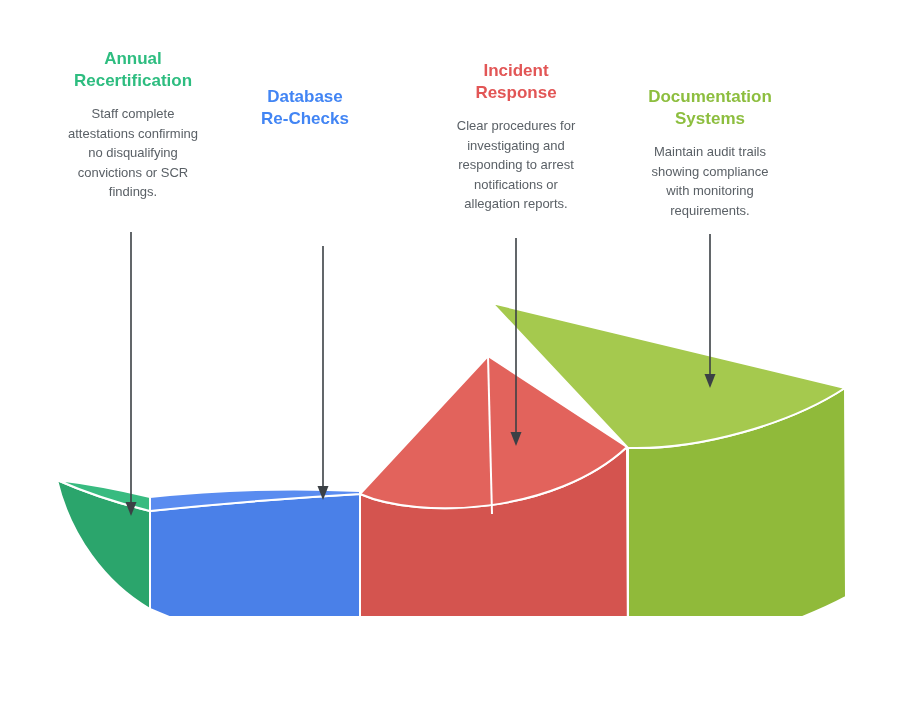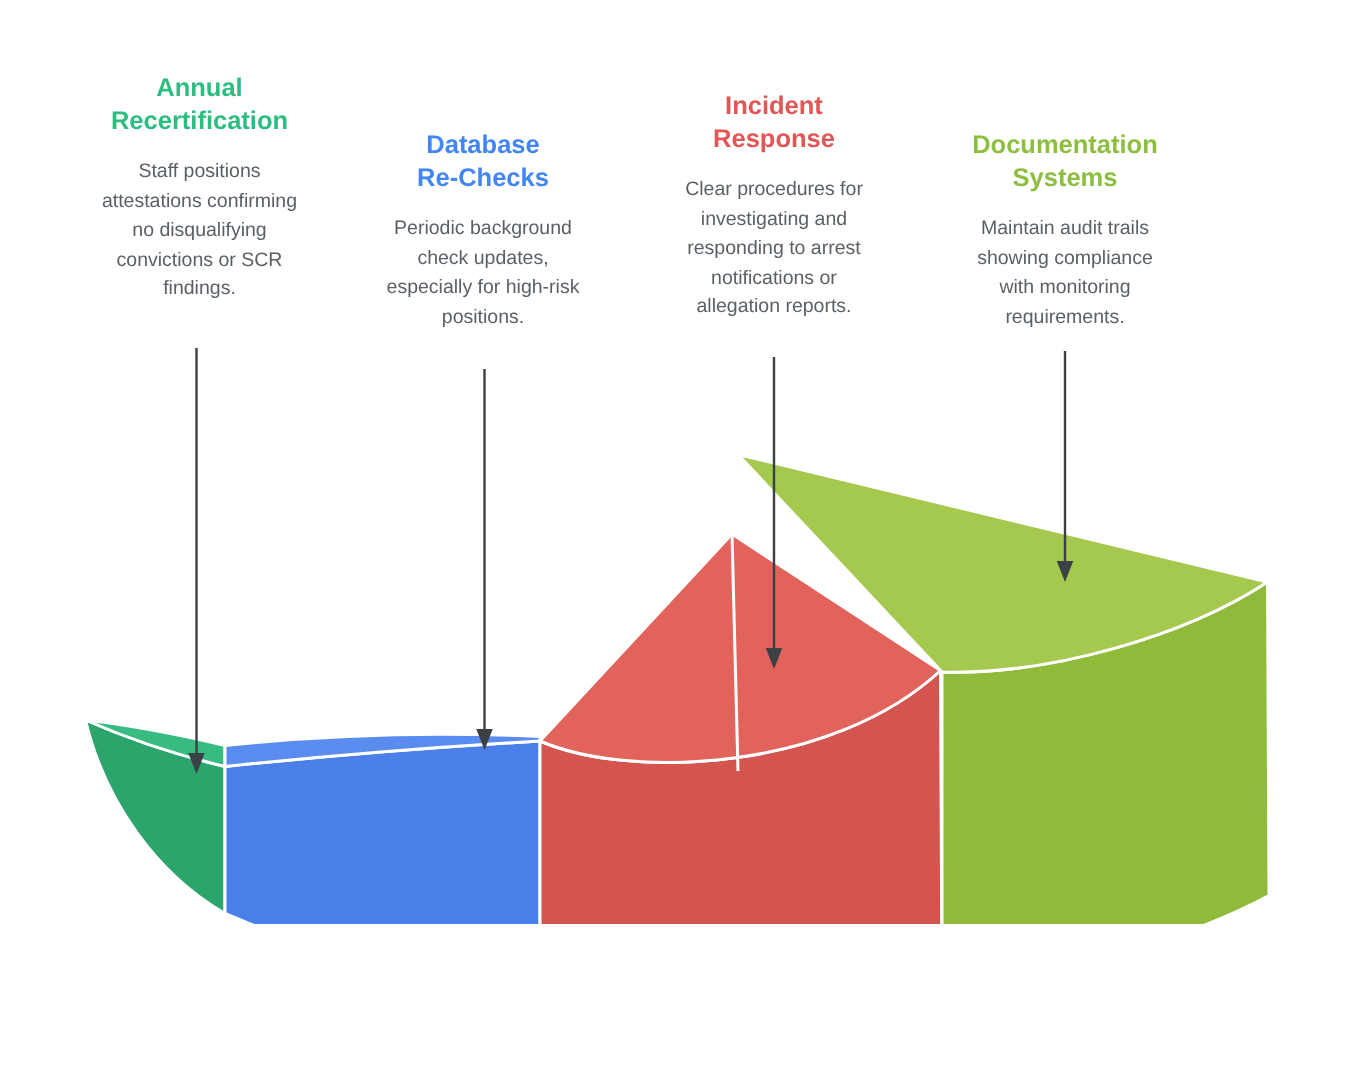--- a/index.html
+++ b/index.html
@@ -98,26 +98,25 @@
       <line class="arrow-line" x1="516" y1="238" x2="516" y2="434" stroke="#3b4045"></line>
       <polygon stroke="none" points="510.5,432 521.5,432 516,446" fill="#3b4045"></polygon>
 
       <line class="arrow-line" x1="710" y1="234" x2="710" y2="376" stroke="#3b4045"></line>
       <polygon stroke="none" points="704.5,374 715.5,374 710,388" fill="#3b4045"></polygon>
     </g>
   </svg>
 
   <div class="label-block b1">
     <div class="label-title" style="color: rgb(46, 189, 128);">Annual Recertification</div>
-    <div class="label-desc" style="color: rgb(90, 96, 102);">Staff positions attestations confirming no disqualifying convictions or SCR findings.</div>
+    <div class="label-desc" style="color: rgb(90, 96, 102);">Staff complete attestations confirming no disqualifying convictions or SCR findings.</div>
   </div>
 
   <div class="label-block b2">
-    <div class="label-title" style="color: rgb(66, 133, 244);">Database Re-Checks</div>
-    <div class="label-desc" style="color: rgb(90, 96, 102);">Periodic background check updates, especially for high-risk positions.</div>
+    <div class="label-title" style="color: rgb(66, 133, 244); margin-left: 17px;">Database Re-Checks</div>
   </div>
 
   <div class="label-block b3">
     <div class="label-title" style="color: rgb(226, 86, 86);">Incident Response</div>
     <div class="label-desc" style="color: rgb(90, 96, 102);">Clear procedures for investigating and responding to arrest notifications or allegation reports.</div>
   </div>
 
   <div class="label-block b4">
     <div class="label-title" style="color: rgb(141, 190, 63);">Documentation Systems</div>
     <div class="label-desc" style="color: rgb(90, 96, 102);">Maintain audit trails showing compliance with monitoring requirements.</div>

